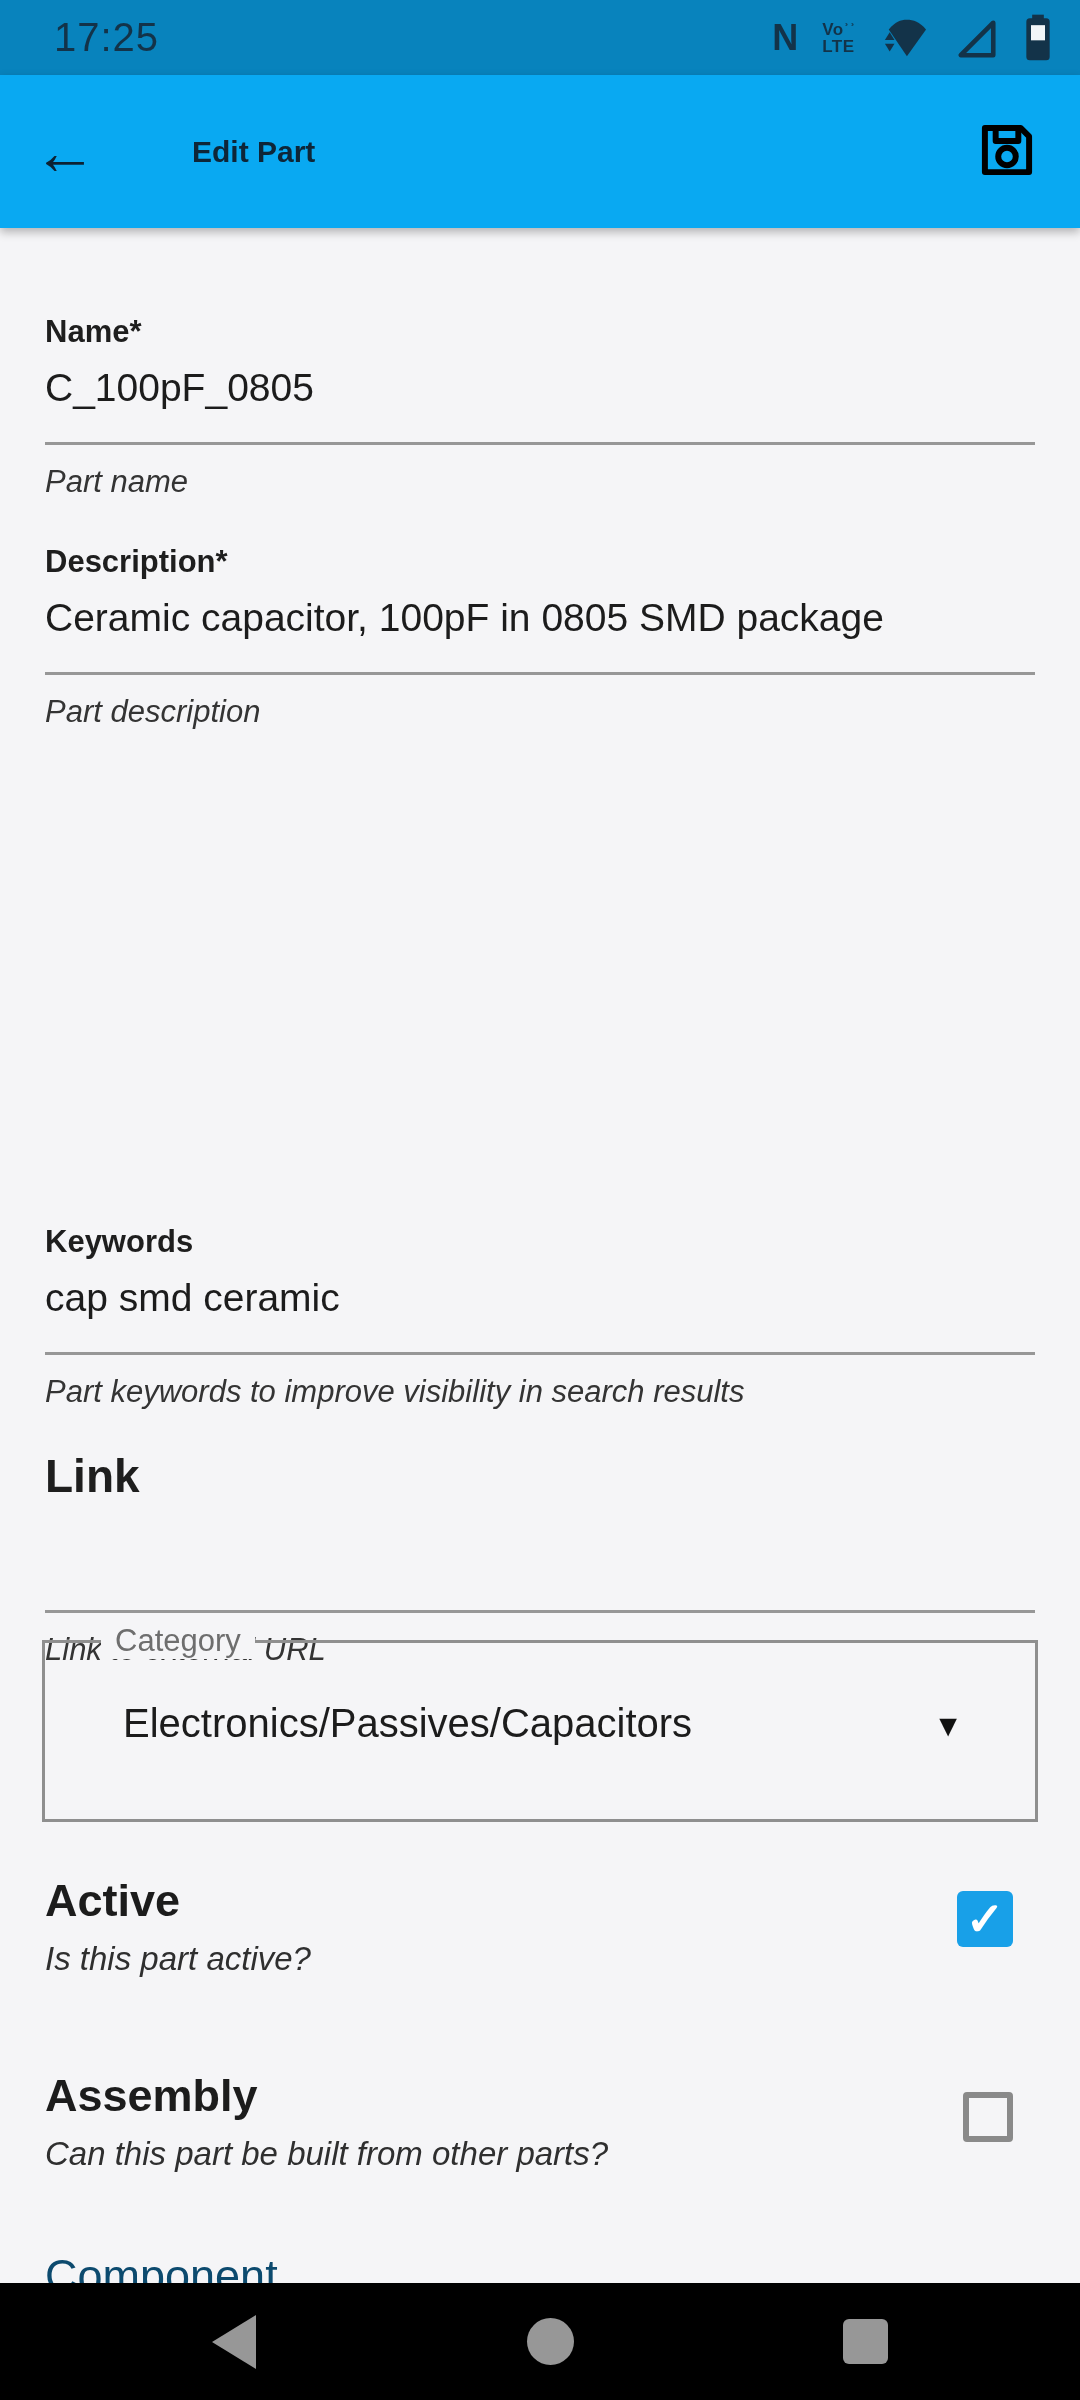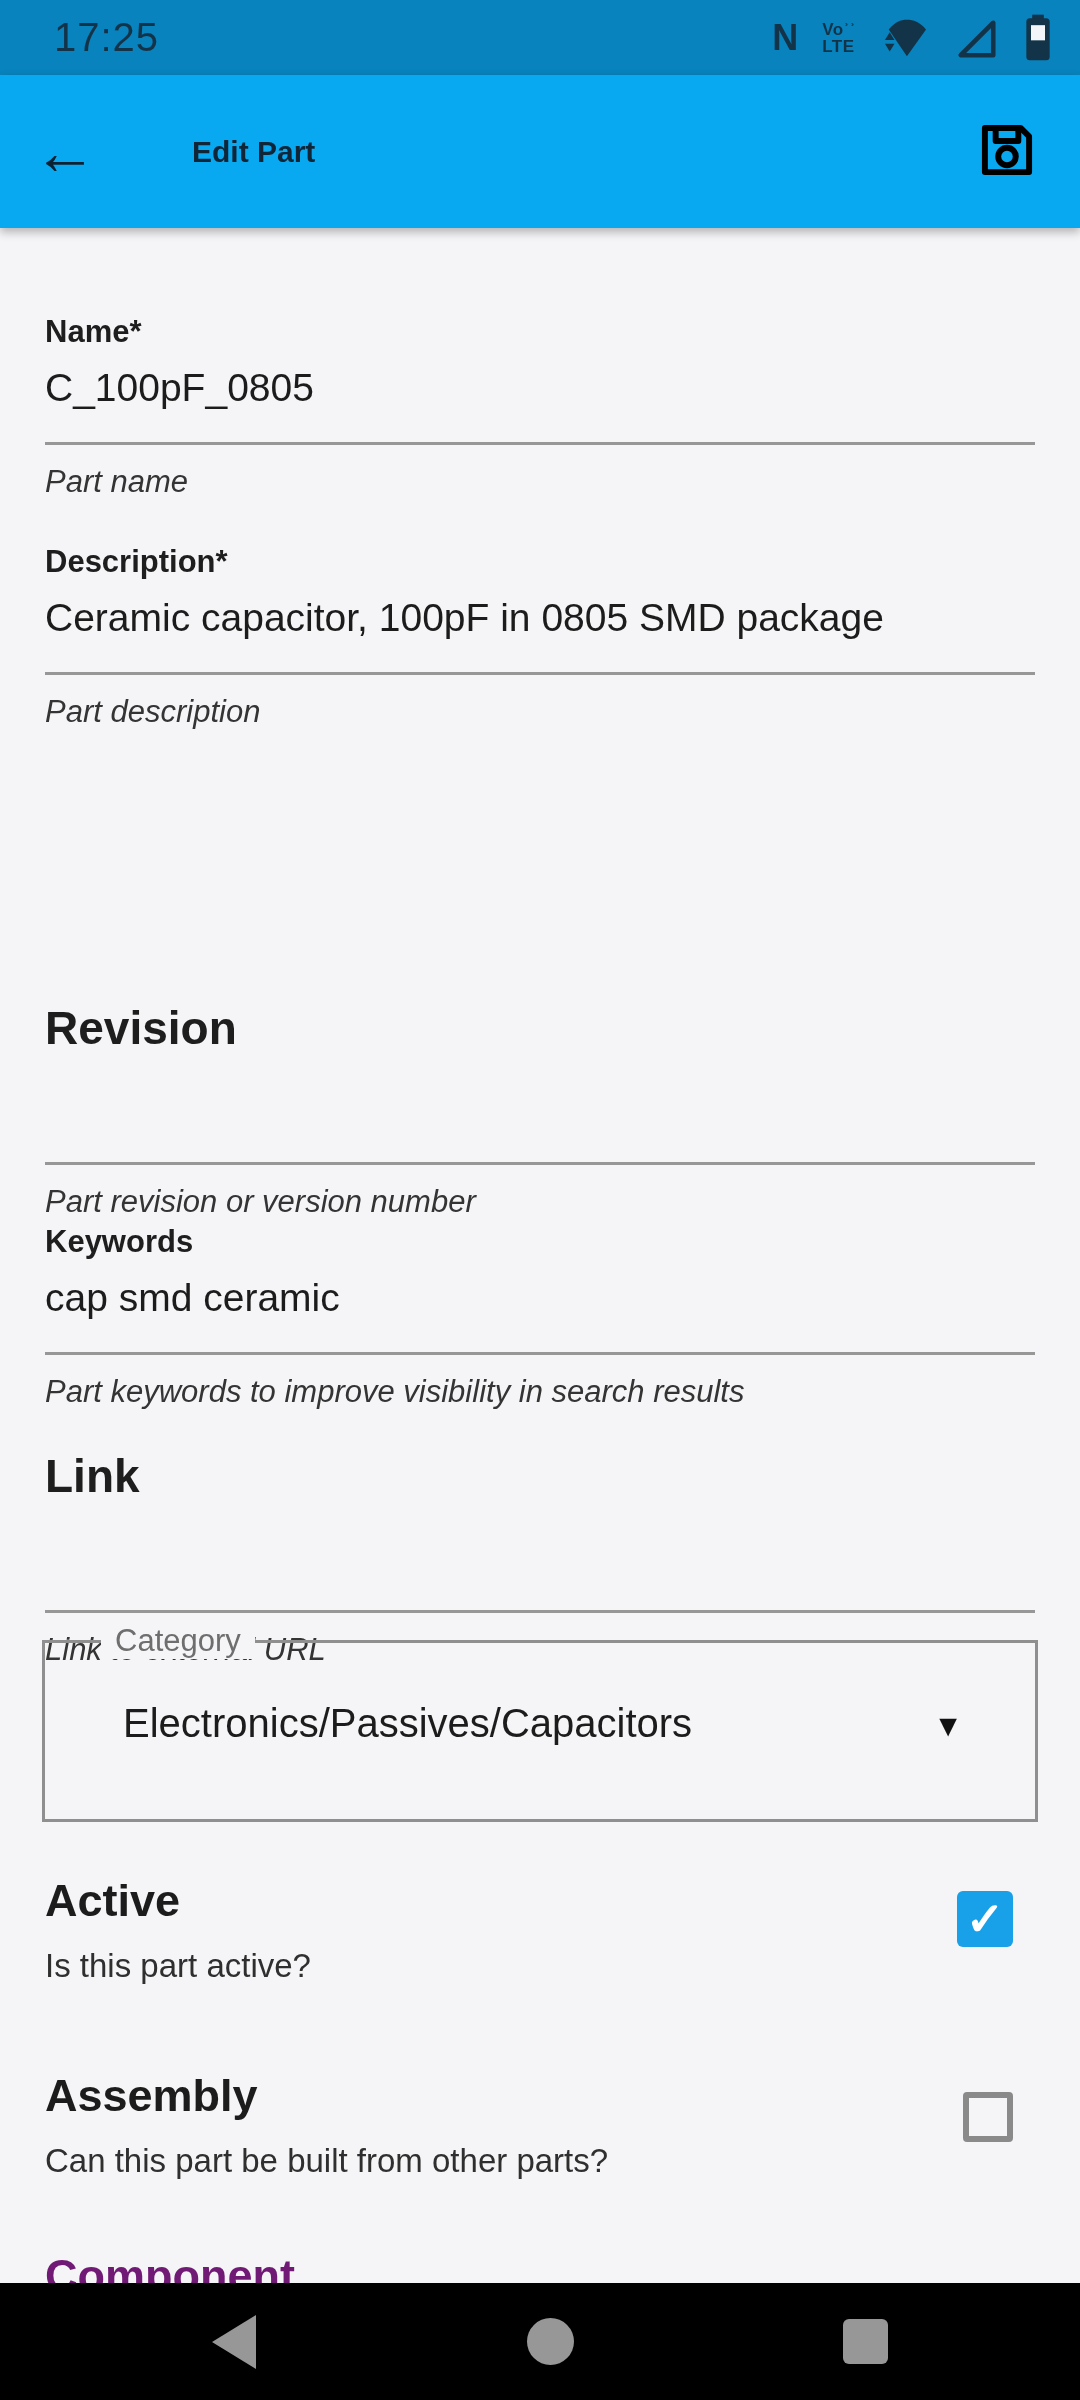--- a/index.html
+++ b/index.html
@@ -42,29 +42,29 @@
   .category { position:absolute; left:42px; top:1640px; width:996px; height:182px;
     border:3px solid #8f8f8f; border-radius:0; cursor:pointer; }
   .category-label { position:absolute; top:-20px; left:56px; padding:0 14px;
     background:#f5f5f7; font-size:31px; color:#6e6e6e; }
   .category-value { position:absolute; left:78px; top:58px; font-size:40px; color:#1c1c1c; }
   .dropdown-glyph { position:absolute; right:72px; top:66px; font-size:30px; color:#111; }
 
   
   .toggle-row { position:absolute; left:45px; width:990px; }
   .toggle-title { font-size:45px; font-weight:700; color:#1c1c1c; line-height:56px; }
-  .toggle-helper { font-size:33px; color:#2f2f2f; margin-top:18px; }
+  .toggle-helper { font-size:33px; font-style:italic; color:#2f2f2f; margin-top:11px; }
   .checkbox { position:absolute; right:22px; cursor:pointer; }
   .checkbox.checked { width:56px; height:56px; top:18px; background:#18a0e8; border-radius:6px;
     display:flex; align-items:center; justify-content:center;
     color:#fff; font-size:46px; font-weight:700; }
   .checkbox.unchecked { width:50px; height:50px; top:24px; background:transparent;
     border:6px solid #8a8a8a; border-radius:4px; }
 
-  .clipped-title { position:absolute; left:45px; top:2250px; font-size:45px; font-weight:700; color:#701a75; }
+  .clipped-title { position:absolute; left:45px; top:2250px; font-size:45px; font-weight:400; color:#0c4a6e; }
 
   
   .nav-bar { position:absolute; left:0; top:2283px; width:1080px; height:117px; background:#000; z-index:10; }
   .nav-back { position:absolute; left:212px; top:32px; width:0; height:0;
     border-top:27px solid transparent; border-bottom:27px solid transparent;
     border-right:44px solid #979797; cursor:pointer; }
   .nav-home { position:absolute; left:527px; top:35px; width:47px; height:47px;
     border-radius:50%; background:#979797; cursor:pointer; }
   .nav-recents { position:absolute; left:843px; top:36px; width:45px; height:45px;
     border-radius:6px; background:#979797; cursor:pointer; }
@@ -130,26 +130,20 @@
     </div>
 
     <div class="fld" style="top:314px">
       <div class="fld-label">Description*</div>
       <div class="fld-value">Ceramic capacitor, 100pF in 0805 SMD package</div>
       <div class="fld-line"></div>
       <div class="fld-helper">Part description</div>
     </div>
 
 
-    <div class="fld emptyfld" style="top:772px">
-      <div class="fld-label big">Revision</div>
-      <div class="fld-value empty"></div>
-      <div class="fld-line"></div>
-      <div class="fld-helper">Part revision or version number</div>
-    </div>
 
     <div class="fld" style="top:994px">
       <div class="fld-label">Keywords</div>
       <div class="fld-value">cap smd ceramic</div>
       <div class="fld-line"></div>
       <div class="fld-helper">Part keywords to improve visibility in search results</div>
     </div>
 
     <div class="fld emptyfld" style="top:1220px">
       <div class="fld-label big">Link</div>

